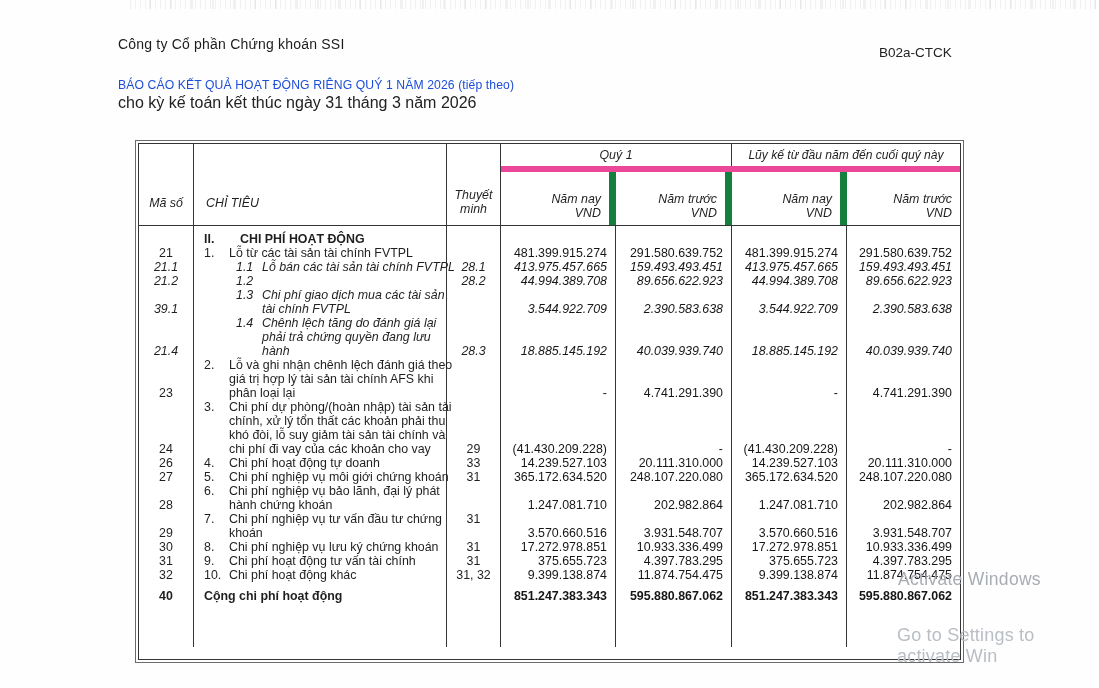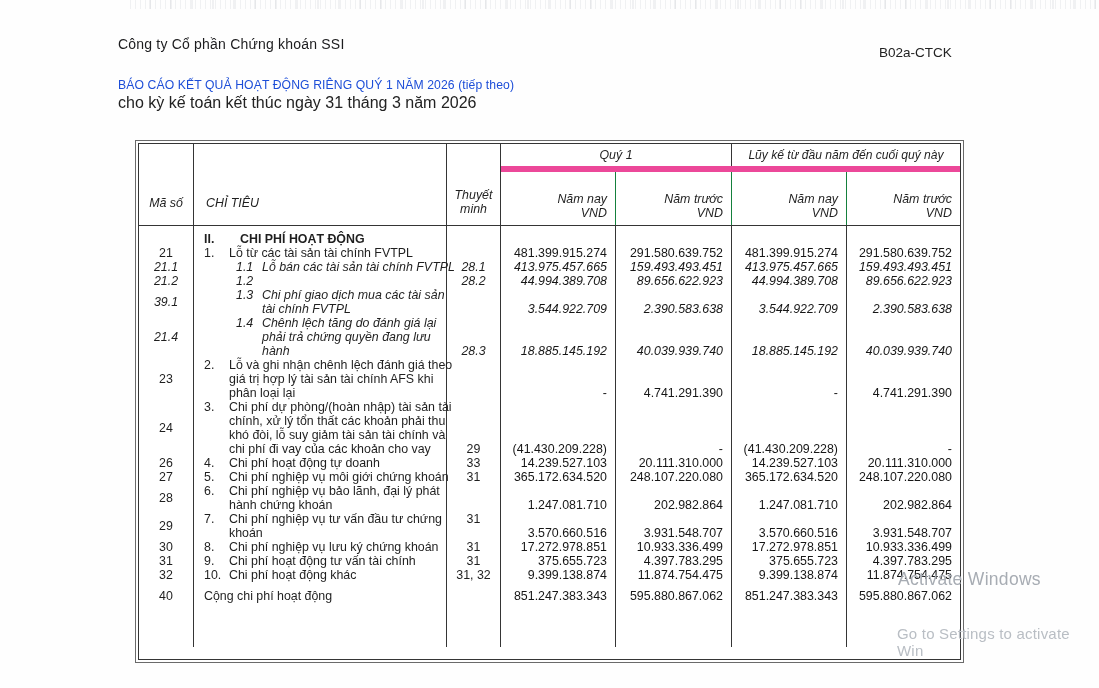--- a/index.html
+++ b/index.html
@@ -36,45 +36,45 @@
   .thead{display:flex;height:82px;box-sizing:border-box;border-bottom:1px solid #353535;font-style:italic;}
   .h-code{width:55px;display:flex;justify-content:center;align-items:flex-end;padding-bottom:15px;}
   .h-item{width:253px;display:flex;align-items:flex-end;padding:0 0 15px 12px;box-sizing:border-box;}
   .h-note{width:54px;display:flex;justify-content:center;align-items:flex-end;text-align:center;padding-bottom:9px;box-sizing:border-box;}
   .h-note span{display:block;width:46px;}
   .h-right{width:459px;display:flex;flex-direction:column;}
   .h-groups{display:flex;height:28px;box-sizing:border-box;border-bottom:6px solid #ec4899;}
   .g1{width:231px;display:flex;justify-content:center;align-items:center;box-sizing:border-box;border-right:1px solid #353535;}
   .g2{flex:1;display:flex;justify-content:center;align-items:center;font-size:12.1px;}
   .h-cols{display:flex;flex:1;}
-  .hc{box-sizing:border-box;border-right:1px solid #15803d;display:flex;flex-direction:column;justify-content:flex-end;align-items:flex-end;padding:0 8px 5px 0;}
+  .hc{box-sizing:border-box;border-right:7px solid #15803d;display:flex;flex-direction:column;justify-content:flex-end;align-items:flex-end;padding:0 8px 5px 0;}
   .hc.last{border-right:none;}
   .w1{width:115px}.w2{width:116px}.w3{width:115px}.w4{width:113px}
 
   
   .tbody{display:flex;flex-direction:column;}
   .row{display:flex;align-items:stretch;}
-  .c-code{width:55px;display:flex;justify-content:center;align-items:center;}
+  .c-code{width:55px;display:flex;justify-content:center;align-items:flex-end;}
   .c-item{width:253px;display:flex;align-items:flex-start;padding-left:10px;}
   .c-note{width:54px;display:flex;flex-direction:column;justify-content:flex-end;align-items:center;}
   .c-val{display:flex;flex-direction:column;justify-content:flex-end;align-items:flex-end;padding-right:8px;color:#161616;}
   .v1{width:115px}.v2{width:116px}.v3{width:115px}.v4{width:113px;border-right:none;}
   .num{width:25px;flex:none;}
   .lbl{white-space:pre;}
   .sub .num{margin-left:32px;width:26px;}
   .sub .c-item,.sub .c-note,.sub .c-val,.sub .c-code{font-style:italic;}
   .note-top .c-note{justify-content:flex-start;}
   .row.section{font-weight:bold;}
   .section .num{width:36px;}
-  .row.total{font-weight:normal;}
+  .row.total{font-weight:bold;}
   .sp6{height:6px}.sp7{height:7px}.fill{height:44px}
 
   
   .wm1{position:absolute;left:898px;top:569px;font-size:17.5px;color:#a7acb3;letter-spacing:.3px;z-index:5;}
-  .wm2{position:absolute;left:897px;top:625px;font-size:15px;color:#b9bec4;letter-spacing:.2px;z-index:5;}
+  .wm2{position:absolute;left:897px;top:625px;font-size:18px;color:#b9bec4;letter-spacing:.2px;z-index:5;}
 </style>
 </head>
 <body>
 
 <div class="noise"></div>
 
 <div class="title">Công ty Cổ phần Chứng khoán SSI</div>
 <div class="form-code">B02a-CTCK</div>
 <div class="sub1">BÁO CÁO KẾT QUẢ HOẠT ĐỘNG RIÊNG QUÝ 1 NĂM 2026 (tiếp theo)</div>
 <div class="sub2">cho kỳ kế toán kết thúc ngày 31 tháng 3 năm 2026</div>

